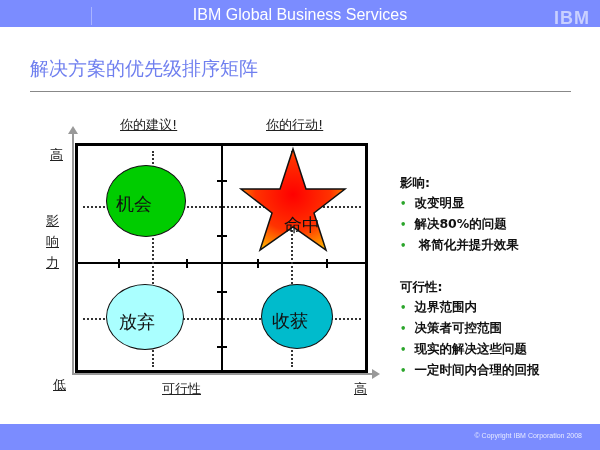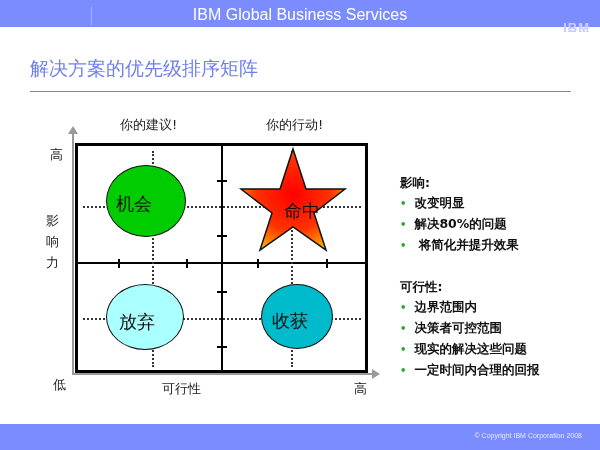--- a/index.html
+++ b/index.html
@@ -2,32 +2,32 @@
 <html><head>
 <meta charset="utf-8">
 <style>
   * { margin:0; padding:0; box-sizing:border-box; }
   html, body { width:600px; height:450px; background:#ffffff; overflow:hidden;
     font-family:"DejaVu Sans","Liberation Sans",sans-serif; }
   .header { position:absolute; left:0; top:0; width:600px; height:27px; background:#7b8cff; }
   .header-divider { position:absolute; left:91px; top:7px; width:1px; height:18px; background:#a9b4ff; }
   .header-title { position:absolute; left:0; width:600px; top:6px; text-align:center; color:#ffffff;
     font-family:"Liberation Sans",sans-serif; font-size:16px; }
-  .logo { position:absolute; right:10px; top:20px; font-family:"Liberation Sans",sans-serif;
-    font-weight:bold; font-size:13px; color:#c9d0ff; letter-spacing:1px;
+  .logo { position:absolute; right:10px; top:8px; font-family:"Liberation Sans",sans-serif;
+    font-weight:bold; font-size:18px; color:#c9d0ff; letter-spacing:1px;
     background: repeating-linear-gradient(to bottom, transparent 0 2px, #7b8cff 2px 3px);
     -webkit-background-clip:text; background-clip:text; }
   .page-title { position:absolute; left:30px; top:56px; font-size:19px; color:#6f7fef; }
   .title-rule { position:absolute; left:30px; top:91px; width:541px; height:1px; background:#888; }
   .footer { position:absolute; left:0; top:424px; width:600px; height:26px; background:#7b8cff; }
   .copyright { position:absolute; right:18px; top:8px; font-size:7px; color:#e6e9ff;
     font-family:"Liberation Sans",sans-serif; }
 
   .diagram { position:absolute; left:0; top:0; width:600px; height:450px; }
-  .label { position:absolute; font-size:13px; color:#222; }
+  .label { position:absolute; font-size:13px; color:#222;text-decoration:underline; }
   .axis-y { position:absolute; left:72px; top:132px; width:2px; height:243px; background:#999; }
   .axis-y-arrow { position:absolute; left:68px; top:126px; width:0; height:0;
     border-left:5px solid transparent; border-right:5px solid transparent; border-bottom:8px solid #999; }
   .axis-x { position:absolute; left:72px; top:373px; width:300px; height:2px; background:#999; }
   .axis-x-arrow { position:absolute; left:372px; top:369px; width:0; height:0;
     border-top:5px solid transparent; border-bottom:5px solid transparent; border-left:8px solid #999; }
   .frame { position:absolute; left:75px; top:143px; width:293px; height:230px;
     border:3px solid #000; border-top-width:3px; }
   .vline { position:absolute; left:221px; top:144px; width:2px; height:228px; background:#000; }
   .hline { position:absolute; left:76px; top:262px; width:291px; height:2px; background:#000; }
@@ -95,21 +95,21 @@
   <svg style="position:absolute;left:238px;top:146px;" width="110" height="106" viewBox="0 0 110 106">
     <defs>
       <radialGradient id="starGrad" cx="50%" cy="45%" r="60%">
         <stop offset="0%" stop-color="#ff0000"></stop>
         <stop offset="60%" stop-color="#ff3300"></stop>
         <stop offset="100%" stop-color="#ffb000"></stop>
       </radialGradient>
     </defs>
     <polygon points="55,3 68,43 107,43 76,67 88,104 55,81 22,104 34,67 3,43 42,43" fill="url(#starGrad)" stroke="#111" stroke-width="1.5"></polygon>
   </svg>
-  <div class="shape-label" style="left:284px;top:199px;text-align:center;">命中</div>
+  <div class="shape-label" style="left:284px;top:213px;text-align:center;">命中</div>
 
   <div class="ellipse" style="left:106px;top:284px;width:78px;height:66px;background:#aaffff;"></div>
   <div class="shape-label" style="left:119px;top:310px;">放弃</div>
 
   <div class="ellipse" style="left:261px;top:284px;width:72px;height:65px;background:#00bbcc;"></div>
   <div class="shape-label" style="left:272px;top:309px;">收获</div>
 </div>
 
 <div class="panel-text" style="left:400px;top:173px;">
   <div>影响:</div>

